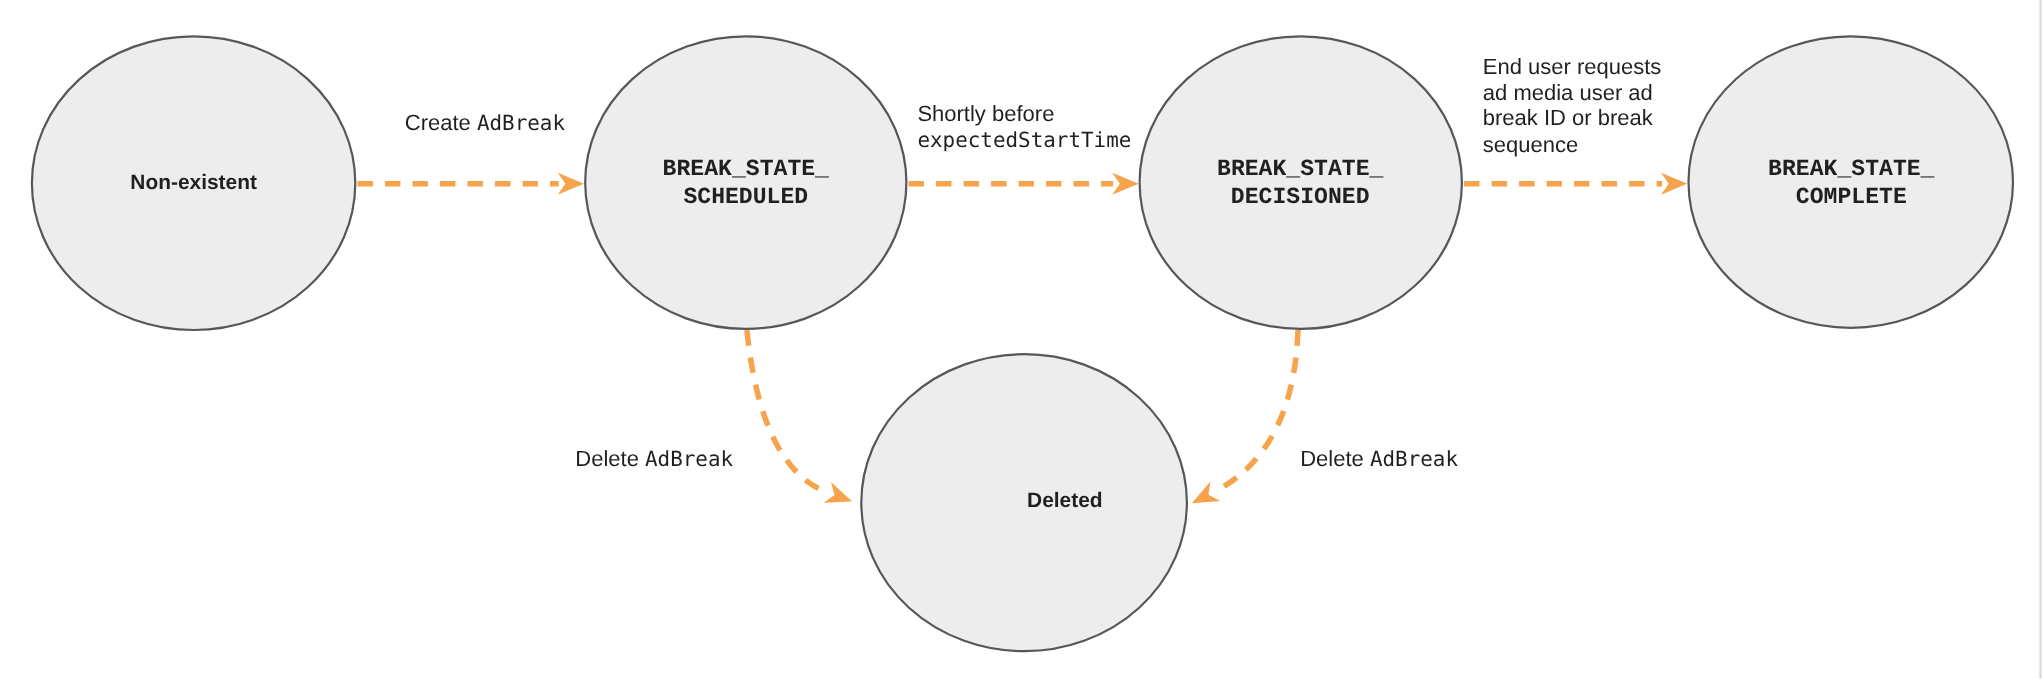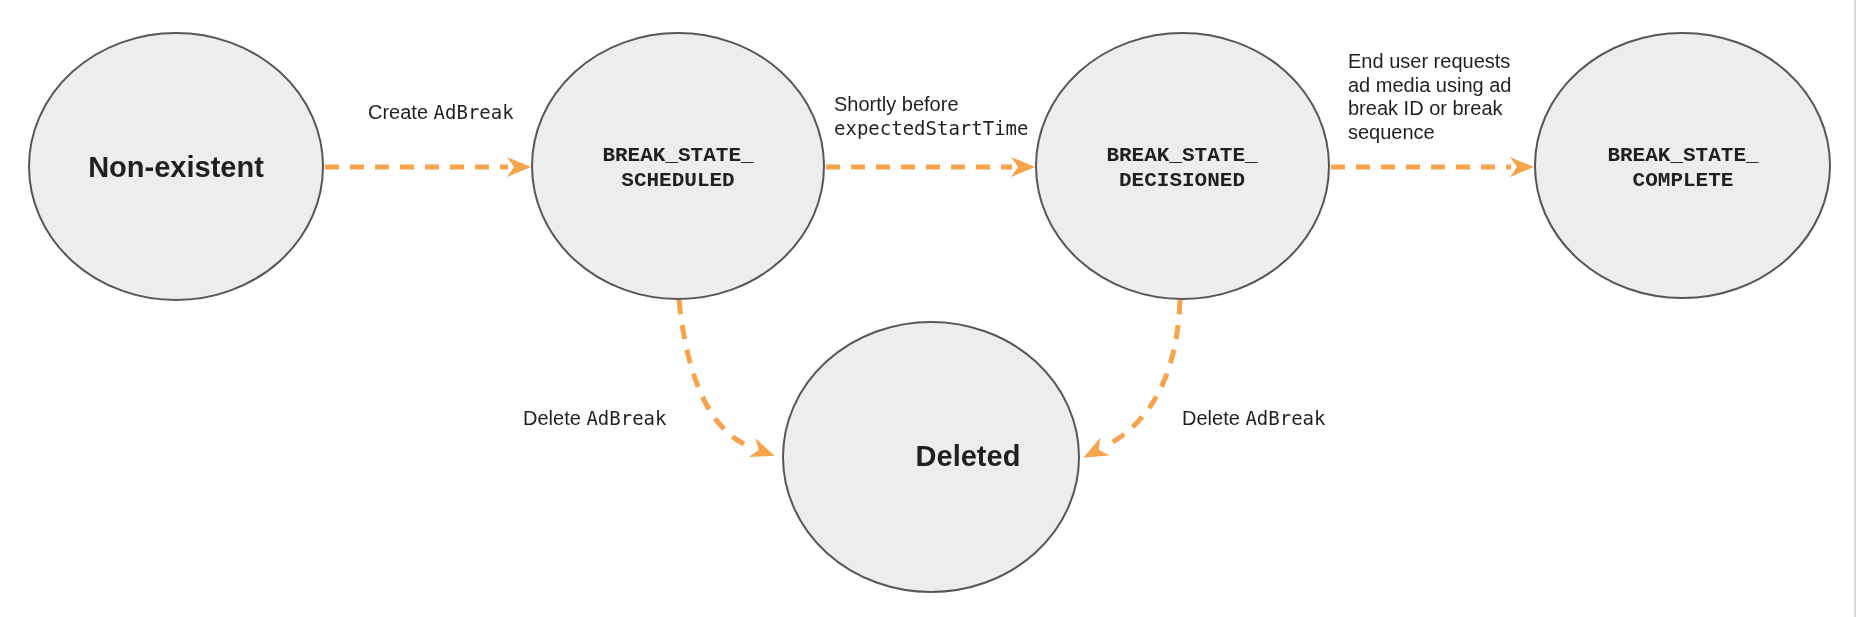--- a/index.html
+++ b/index.html
@@ -26,21 +26,21 @@
   .node-label{
     position:absolute;
     transform:translate(-50%,-50%);
     text-align:center;
     font-weight:bold;
     white-space:nowrap;
     color:var(--text,#1e2022);
   }
   .plain-name{
     font-family:"Liberation Sans",sans-serif;
-    font-size:29px;
+    font-size:19px;
   }
   .state-name{
     font-family:Liberation Mono, monospace;
     font-size:21px;
     line-height:24.5px;
   }
   .edge-label{
     position:absolute;
     font-family:"Liberation Sans",sans-serif;
     font-size:20px;
@@ -108,21 +108,21 @@
     <span class="mono">AdBreak</span>
   </div>
 
   <div class="edge-label" style="left:834px;top:93px;">
     <div>Shortly before</div>
     <div class="mono">expectedStartTime</div>
   </div>
 
   <div class="edge-label" style="left:1348px;top:50px;">
     <div>End user requests</div>
-    <div>ad media using ad</div>
+    <div>ad media user ad</div>
     <div>break ID or break</div>
     <div>sequence</div>
   </div>
 
   <div class="edge-label" style="left:523px;top:407px;">
     <span>Delete</span>
     <span class="mono">AdBreak</span>
   </div>
 
   <div class="edge-label" style="left:1182px;top:407px;">

